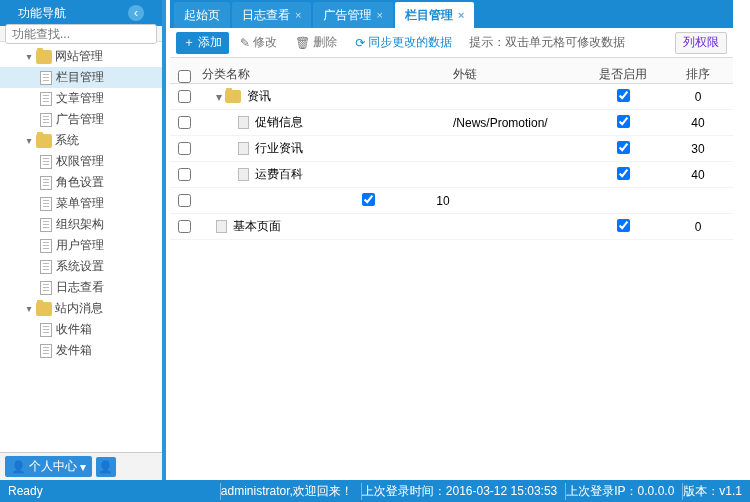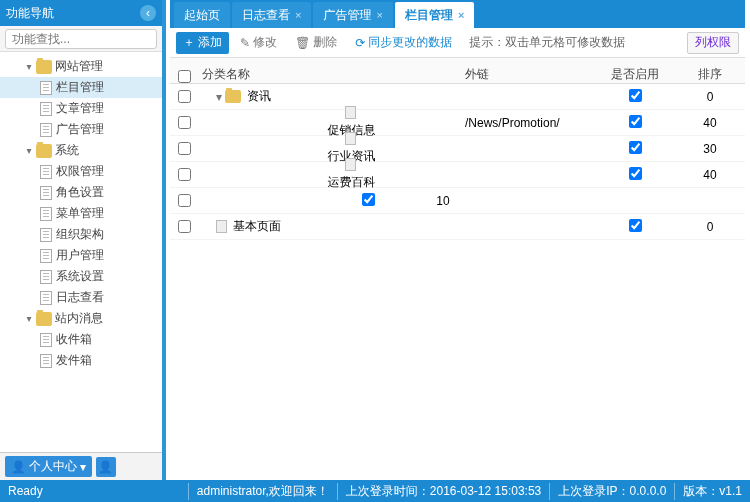--- a/index.html
+++ b/index.html
@@ -1,39 +1,39 @@
 <!DOCTYPE html>
 <html><head>
 <meta charset="utf-8">
 <style>
 * { box-sizing: border-box; margin: 0; padding: 0; font-family: "Microsoft YaHei", Arial, sans-serif; font-size: 12px; }
 body { width: 750px; height: 502px; overflow: hidden; background: #fff; }
 
 
 .sidebar { position: absolute; left: 0; top: 0; width: 166px; height: 480px; border-right: 4px solid #2a95d8; background: #fff; display: flex; flex-direction: column; }
-.sidebar-header { height: 26px; background: #1b8ad3; color: #fff; display: flex; align-items: center; padding: 0 6px; font-size: 13px; justify-content: space-between; }
+.sidebar-header { height: 26px; background: #1b8ad3; color: #fff; display: flex; align-items: center; padding: 0 18px; font-size: 13px; justify-content: space-between; }
 .sidebar-header .collapse { width: 16px; height: 16px; border-radius: 50%; background: #52afe4; display: flex; align-items: center; justify-content: center; color: #fff; cursor: pointer; }
-.sidebar-search { height: 26px; border-bottom: 1px solid #ddd; display: flex; align-items: center; padding: 3px 5px; background:#f5f5f5; }
+.sidebar-search { height: 16px; border-bottom: 1px solid #ddd; display: flex; align-items: center; padding: 3px 5px; background:#f5f5f5; }
 .sidebar-search input { width: 100%; height: 20px; border: 1px solid #ccc; border-radius: 3px; padding: 0 6px; color: #888; outline: none; }
 .tree { flex: 1; overflow: auto; padding: 4px 0; }
 .tree-node { display: flex; align-items: center; height: 21px; padding-left: 6px; color: #444; cursor: pointer; white-space: nowrap; }
 .tree-node.level1 { padding-left: 22px; }
 .tree-node.level2 { padding-left: 40px; }
 .tree-node .exp { width: 14px; text-align: center; color: #777; font-size: 10px; }
 .tree-node .folder { width: 16px; height: 14px; background: #e8c35a; border-radius: 2px; margin-right: 3px; position:relative; }
 .tree-node .folder::before{content:"";position:absolute;top:-2px;left:1px;width:6px;height:3px;background:#e8c35a;border-radius:1px;}
 .tree-node .doc { width: 12px; height: 14px; background: #fff; border: 1px solid #aaa; margin-right: 4px; position:relative; }
 .tree-node .doc::after{content:"";position:absolute;left:2px;top:2px;right:2px;height:1px;background:#bbb;box-shadow:0 3px 0 #bbb,0 6px 0 #bbb;}
 .tree-node.selected { background: #d9edf9; }
 .sidebar-footer { height: 28px; border-top: 1px solid #ccc; display: flex; align-items: center; background: #f3f3f3; padding: 0 5px; gap: 4px; }
 .sf-btn { background:#2f8edb; color:#fff; padding:2px 6px; border-radius:2px; display:flex; align-items:center; gap:3px; cursor:pointer; }
 .sf-btn.icon-only{width:20px;height:20px;justify-content:center;padding:0;}
 
 
-.main { position: absolute; left: 170px; top: 0; right: 5px; height: 396px; background:#fff; }
+.main { position: absolute; left: 170px; top: 0; right: 17px; height: 396px; background:#fff; }
 .tabs { height: 28px; background: #1b8ad3; display: flex; align-items: flex-end; padding-left:4px; }
 .tab { height: 26px; padding: 0 10px; display: flex; align-items: center; color: #fff; background:#2a95d8; margin-right:2px; border-radius:2px 2px 0 0; gap:5px; cursor:pointer; position:relative;}
 .tab.active { background: #fff; color: #1b8ad3; font-weight:bold; }
 .tab .close { font-size: 11px; color: inherit; opacity:.7; cursor:pointer;}
 .toolbar { height: 30px; border-bottom: 1px solid #ddd; display: flex; align-items: center; padding: 0 6px; gap: 4px; }
 .tb-btn { display:flex; align-items:center; height:22px; padding:0 7px; border-radius:2px; cursor:pointer; gap:3px; }
 .tb-btn.primary { background:#1b8ad3; color:#fff; }
 .tb-btn.ghost { color:#777; }
 .tb-btn.link { color:#1b8ad3; }
 .tb-hint{ color:#666; margin-left:6px;}
@@ -42,30 +42,30 @@
 .col-check{width:28px;display:flex;justify-content:center;}
 .col-name{flex:1;padding-left:4px;}
 .col-ext{width:130px;}
 .col-enable{width:80px;text-align:center;}
 .col-sort{width:70px;text-align:center;}
 .table-body{}
 .row{height:26px;display:flex;align-items:center;border-bottom:1px solid #f3f3f3;}
 .row .name-cell{flex:1;display:flex;align-items:center;gap:3px;}
 .row .chk{width:28px;display:flex;justify-content:center;}
 .indent1{padding-left:18px;}
-.indent2{padding-left:40px;flex-direction:column;}
+.indent2{padding-left:40px;}
 .page-folder{width:16px;height:13px;background:#e8c35a;border-radius:2px;margin-right:3px;position:relative;}
 .page-folder::before{content:"";position:absolute;top:-2px;left:1px;width:6px;height:3px;background:#e8c35a;border-radius:1px;}
 .page-doc{width:11px;height:13px;background:#eee;border:1px solid #bbb;margin-right:3px;}
 input[type=checkbox]{width:13px;height:13px;}
 
 
 .status { position: absolute; left:0; right:0; bottom:0; height:22px; background:#1b8ad3; color:#fff; display:flex; align-items:center; padding:0 8px; font-size:12px; }
 .status .spacer{flex:1;}
-.status .seg{margin-left:8px; padding-left:8px; border-left:1px solid rgba(255,255,255,.4);}
+.status .seg{margin-left:8px; border-left:1px solid rgba(255,255,255,.4);}
 .status .seg:first-of-type{border-left:none;}
 </style>
 </head>
 <body>
 
 <div class="sidebar">
   <div class="sidebar-header">
     <span>功能导航</span>
     <span class="collapse">
       <span>‹</span>

